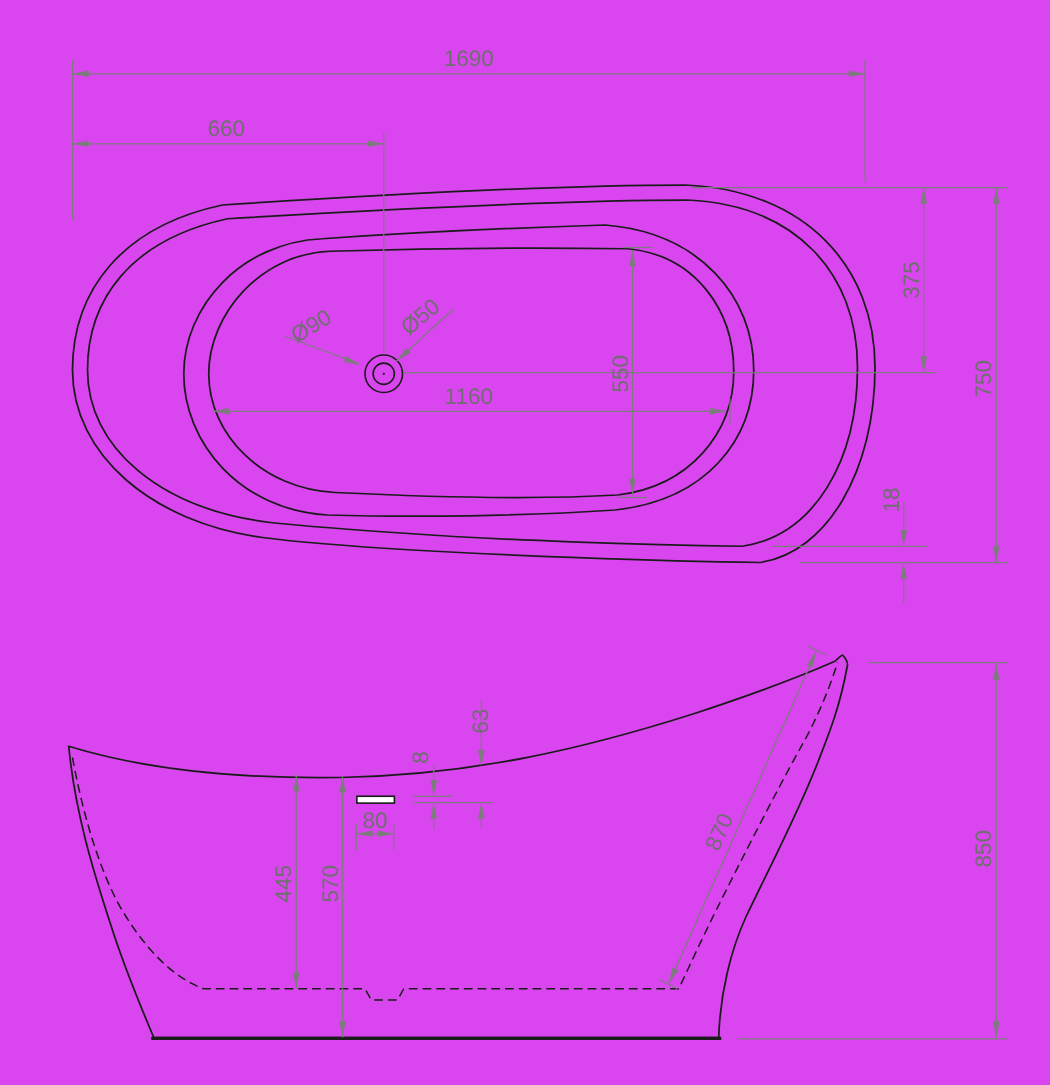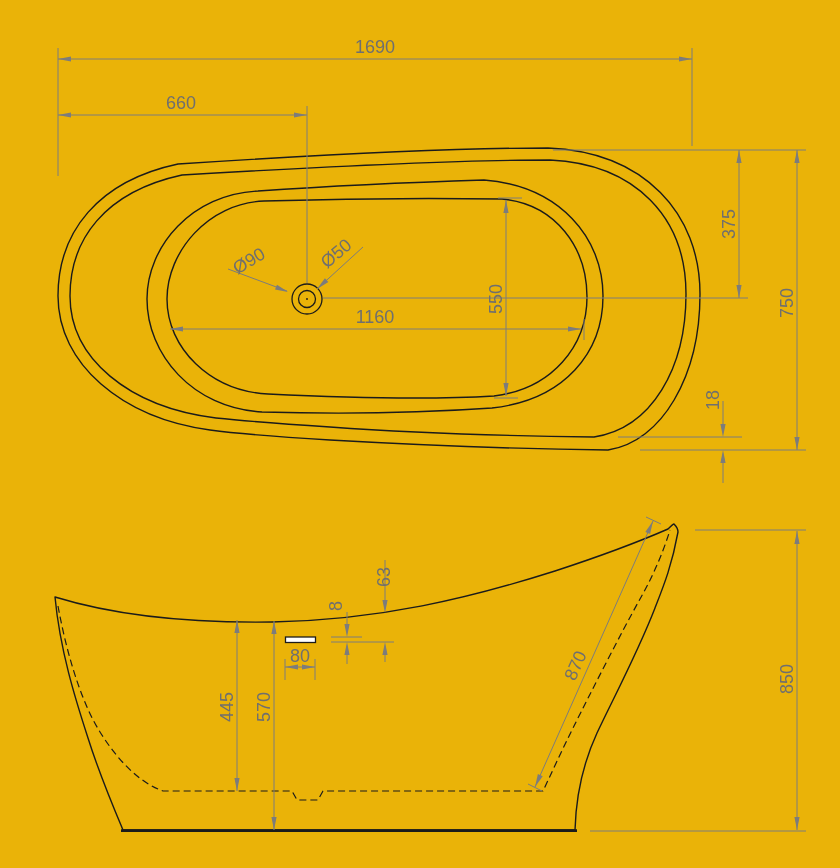--- a/index.html
+++ b/index.html
@@ -1,16 +1,16 @@
 <!DOCTYPE html>
 <html><head>
 <meta charset="utf-8">
 <style>
   html,body{margin:0;padding:0;background:#ffffff;}
-  .canvas{position:relative;width:840px;height:868px;background:#eab308;overflow:hidden;}
+  .canvas{position:relative;width:840px;height:868px;background:#d946ef;overflow:hidden;}
   svg{display:block;}
   .ol{fill:none;stroke:#1b1b1b;stroke-width:1.4;stroke-linecap:round;stroke-linejoin:round;}
   .ol2{fill:none;stroke:#1b1b1b;stroke-width:1.3;stroke-linecap:butt;}
   .dash{fill:none;stroke:#1b1b1b;stroke-width:1.2;stroke-dasharray:7 4;stroke-linecap:butt;stroke-linejoin:round;}
   .base{fill:none;stroke:#1b1b1b;stroke-width:2.6;}
   .dim{fill:none;stroke:#7c7c7c;stroke-width:1;}
   .arr{fill:#7c7c7c;stroke:none;}
   .slot{fill:#ffffff;stroke:#1b1b1b;stroke-width:1.3;}
   text{fill:#6f6f6f;font-family:"Liberation Sans",sans-serif;font-size:18px;text-anchor:middle;}
 </style>

